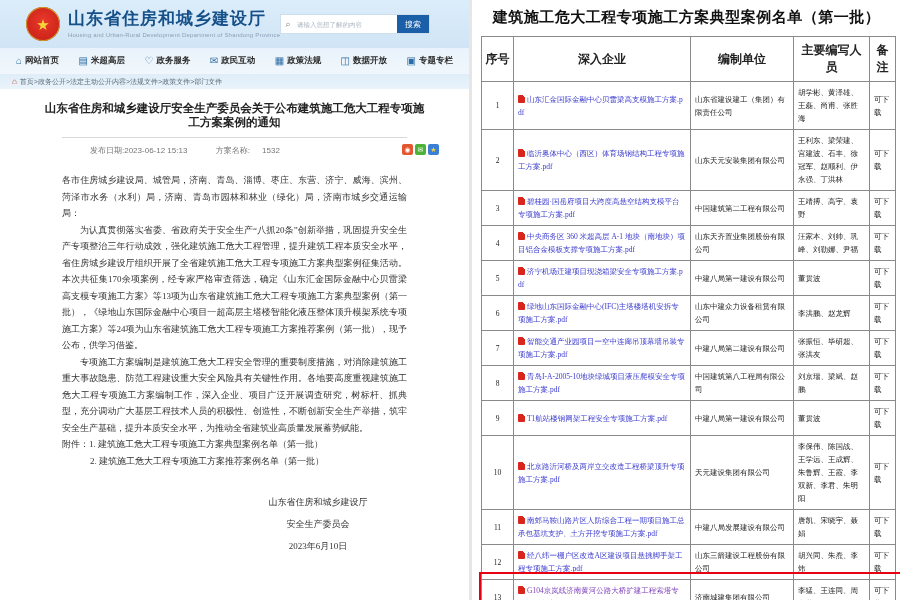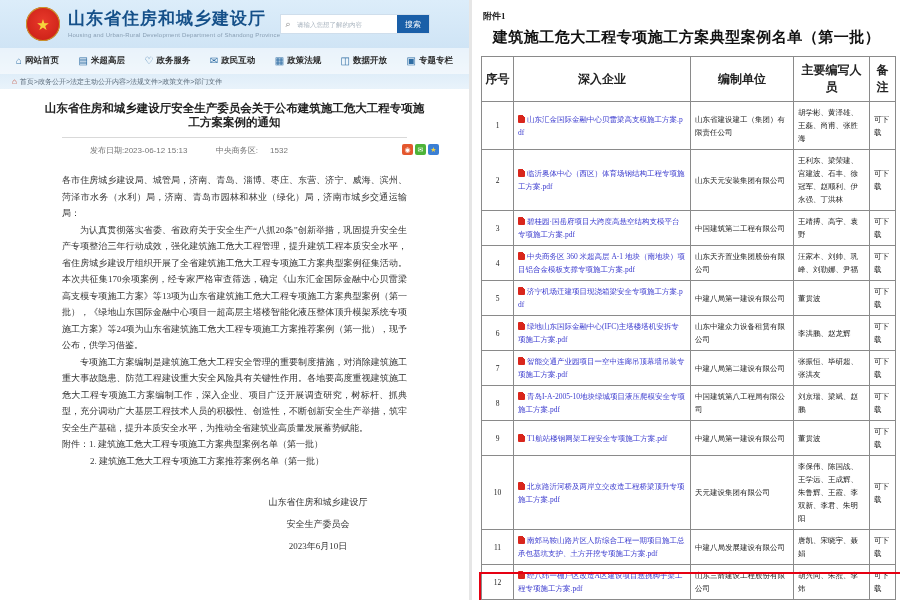--- a/index.html
+++ b/index.html
@@ -132,21 +132,21 @@
         <span>首页&gt;政务公开&gt;法定主动公开内容&gt;法规文件&gt;政策文件&gt;部门文件</span>
       </div>
     </div>
 
     <div class="article">
       <h1 class="article-title">山东省住房和城乡建设厅安全生产委员会关于公布建筑施工危大工程专项施工方案案例的通知</h1>
       <div class="meta-divider"></div>
       <div class="article-meta">
         <span>发布日期:2023-06-12 15:13</span>
         <span class="views">
-          <span>中央商务区:</span>
+          <span>方案名称:</span>
           <span class="views-count">1532</span>
         </span>
         <span class="share-icons">
           <span class="si weibo">◉</span>
           <span class="si wechat">✉</span>
           <span class="si fav">★</span>
         </span>
       </div>
       <div class="article-body">
           <p class="para">各市住房城乡建设局、城管局，济南、青岛、淄博、枣庄、东营、济宁、威海、滨州、菏泽市水务（水利）局，济南、青岛市园林和林业（绿化）局，济南市城乡交通运输局：</p>
@@ -159,21 +159,20 @@
         </div>
       <div class="signature">
           <div>山东省住房和城乡建设厅</div>
           <div>安全生产委员会</div>
           <div>2023年6月10日</div>
         </div>
     </div>
   </div>
 
   <div id="right-pane">
-    <div class="doc-label">附件1</div>
     <div class="doc-title">建筑施工危大工程专项施工方案典型案例名单（第一批）</div>
     <table class="doc-table">
       <colgroup>
         <col style="width:32px">
           <col style="width:177px">
           <col style="width:103px">
         <col style="width:76px">
           <col style="width:26px">
       </colgroup>
       <thead>

